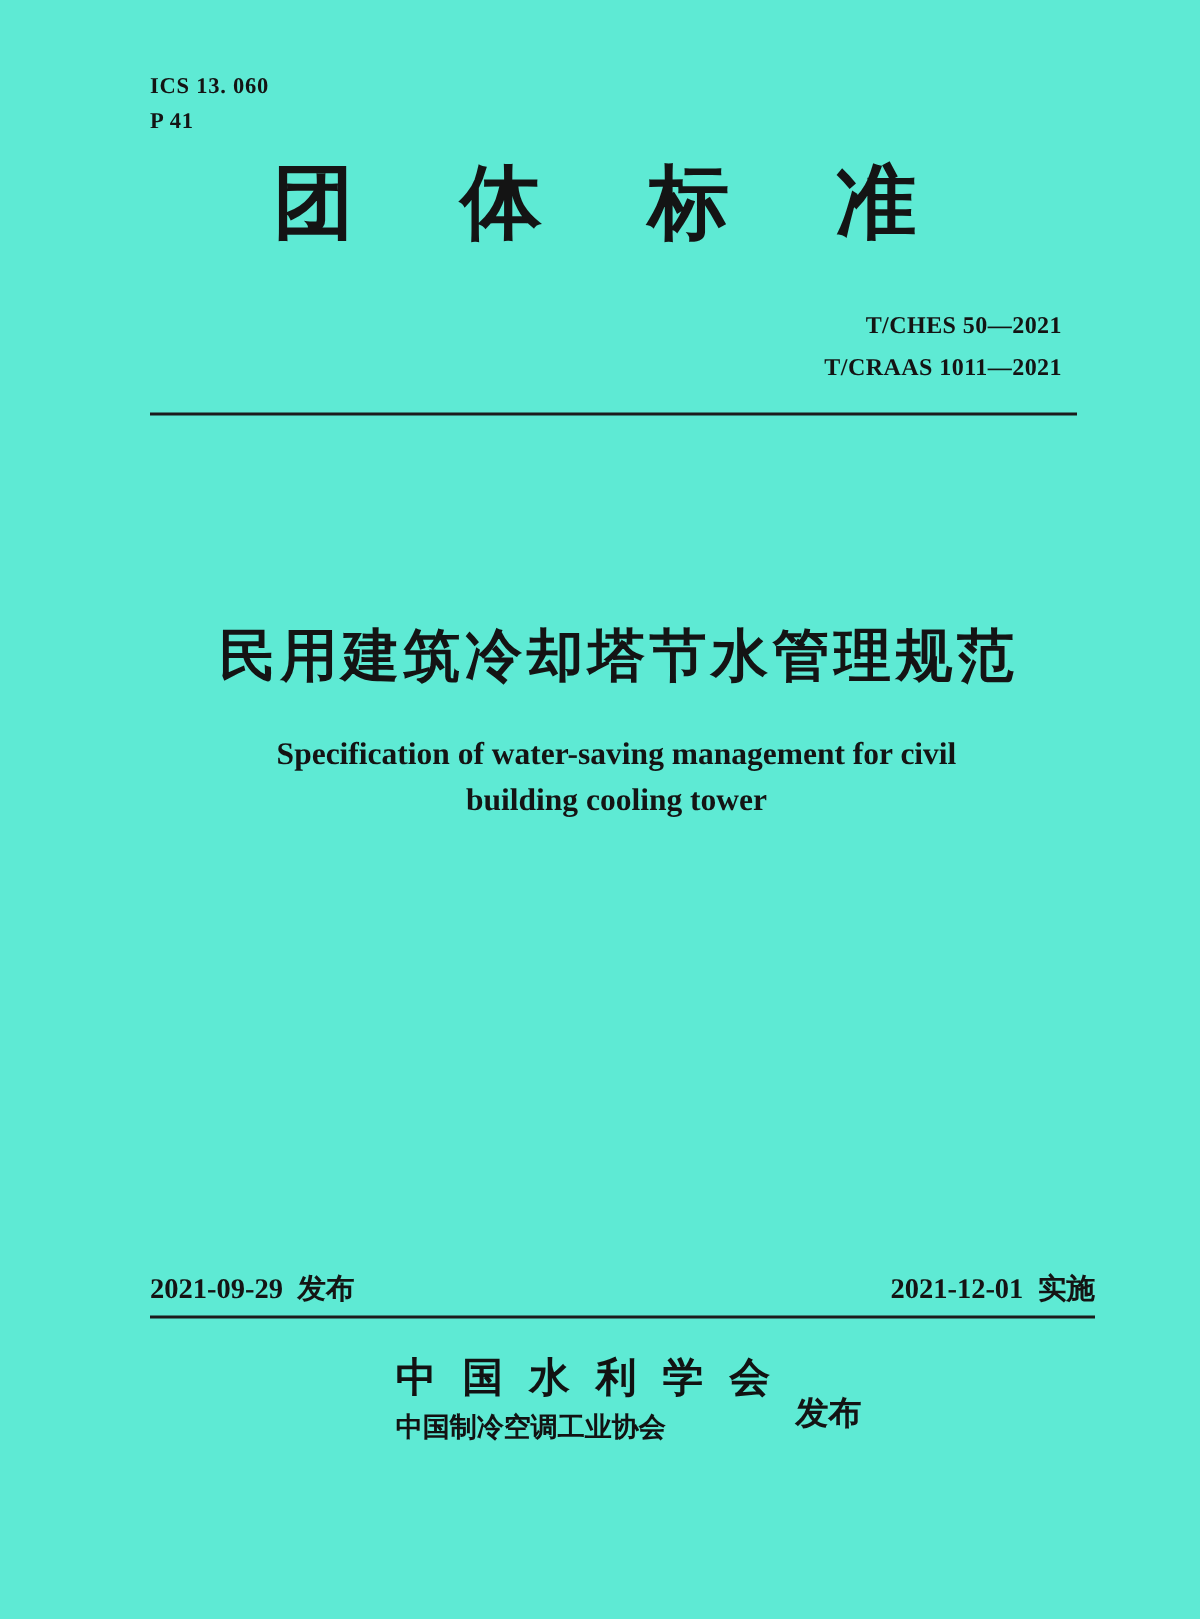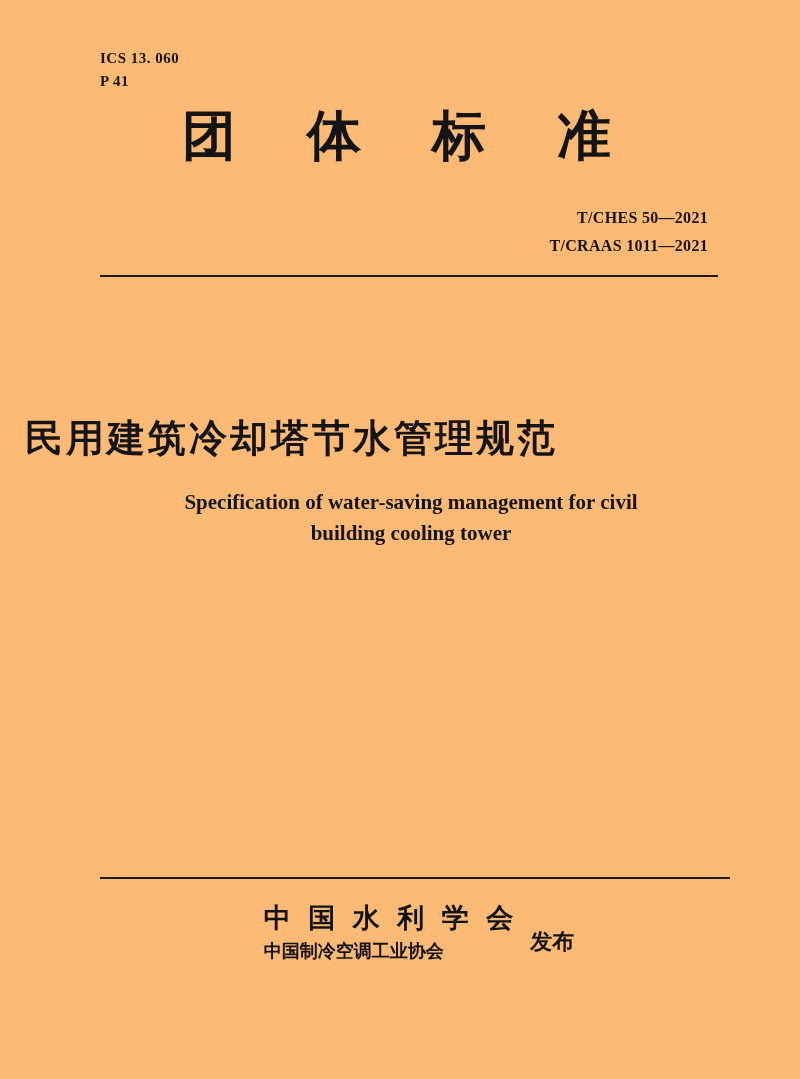--- a/index.html
+++ b/index.html
@@ -1,20 +1,20 @@
 <!DOCTYPE html>
 <html><head>
 <meta charset="utf-8">
 <style>
   html, body { margin: 0; padding: 0; background: #ffffff; }
   #page {
     position: relative;
     width: 800px;
     height: 1079px;
-    background: #fdba74;
+    background: #5eead4;
     color: #141414;
     overflow: hidden;
     font-family: "Liberation Serif", serif;
   }
   .ics {
     position: absolute;
     left: 100px;
     top: 47px;
     font-family: "Liberation Serif", "DejaVu Serif", serif;
     font-weight: bold;
@@ -50,20 +50,21 @@
     position: absolute;
     height: 2px;
     background: #1c1c1c;
   }
   .rule-top { left: 100px; width: 618px; top: 275px; }
   .rule-bottom { left: 100px; width: 630px; top: 877px; }
   .title-zh {
     position: absolute;
     left: 0; right: 0;
     top: 416px;
+    text-align: center;
     font-family: "Liberation Sans", "DejaVu Sans", sans-serif;
     font-weight: bold;
     font-size: 38px;
     line-height: 44px;
     letter-spacing: 3px;
     padding-left: 25px;
     white-space: nowrap;
   }
   .title-en {
     position: absolute;
@@ -147,20 +148,30 @@
 
   <div class="rule rule-top"></div>
 
   <div class="title-zh">民用建筑冷却塔节水管理规范</div>
 
   <div class="title-en">
     <div>Specification of water-saving management for civil</div>
     <div>building cooling tower</div>
   </div>
 
+  <div class="dates">
+    <div>
+      <span>2021-09-29</span>
+      <span class="cjk-label">发布</span>
+    </div>
+    <div>
+      <span>2021-12-01</span>
+      <span class="cjk-label">实施</span>
+    </div>
+  </div>
 
   <div class="rule rule-bottom"></div>
 
   <div class="publishers">
     <div class="pub-col">
       <div class="pub1">中国水利学会</div>
       <div class="pub2">中国制冷空调工业协会</div>
     </div>
     <div class="release">发布</div>
   </div>

